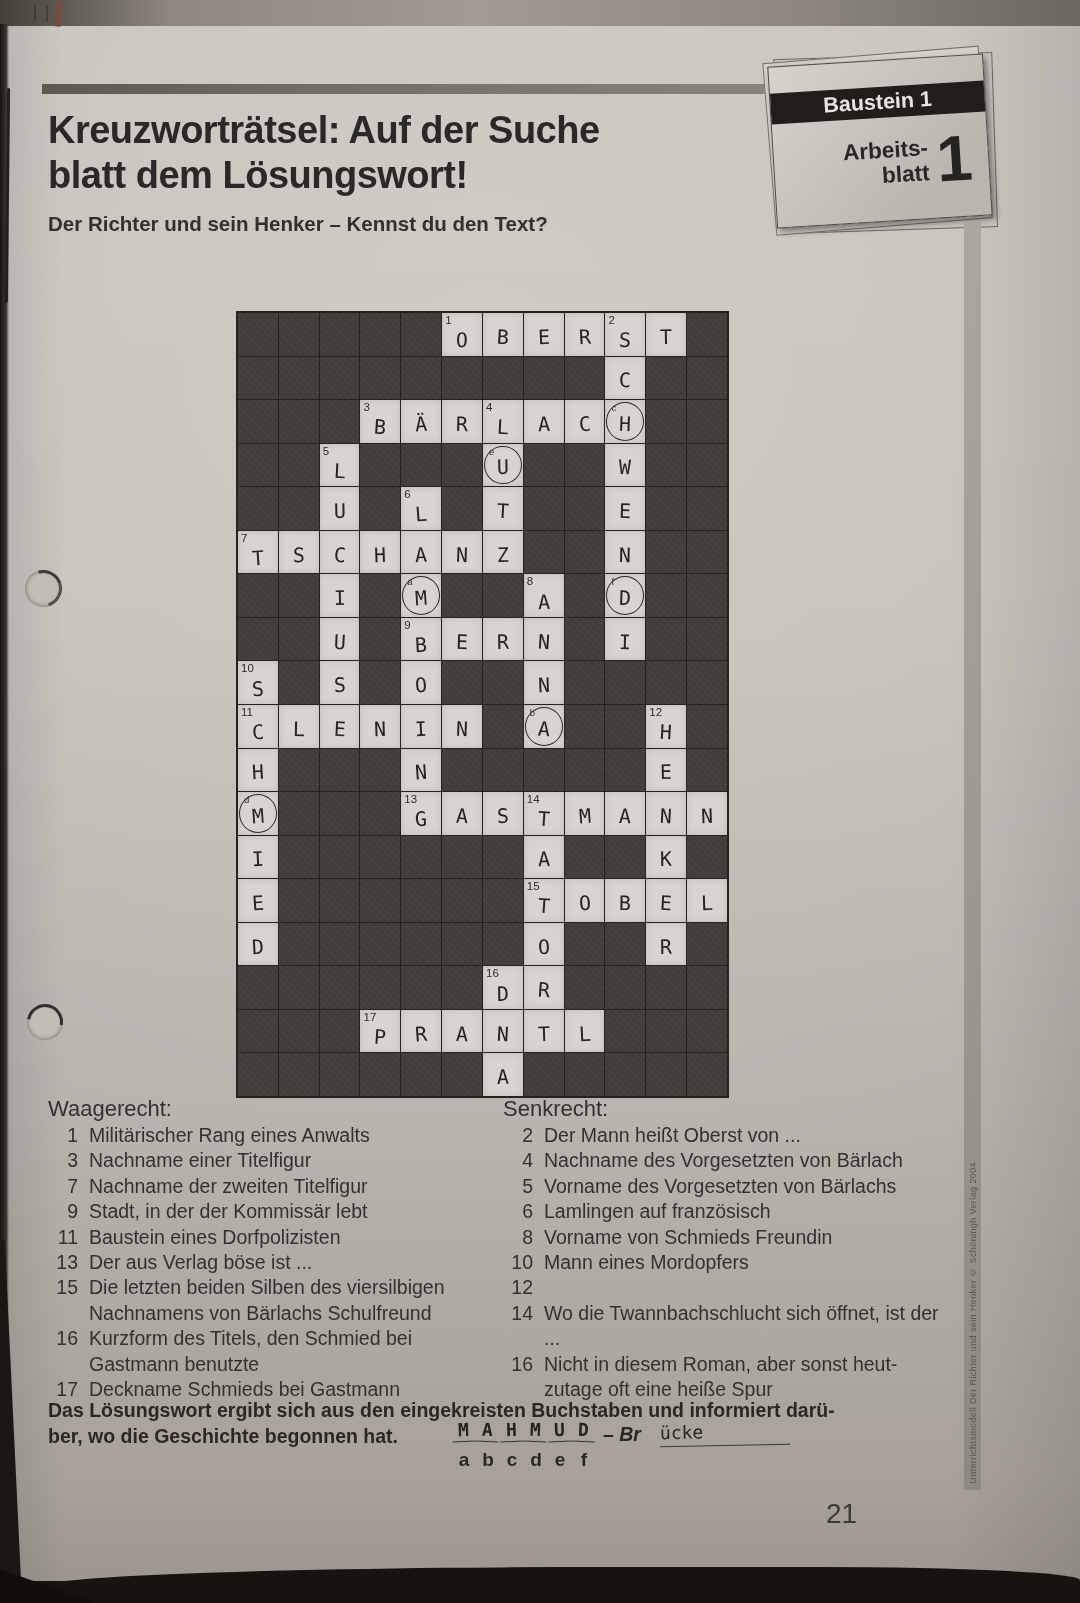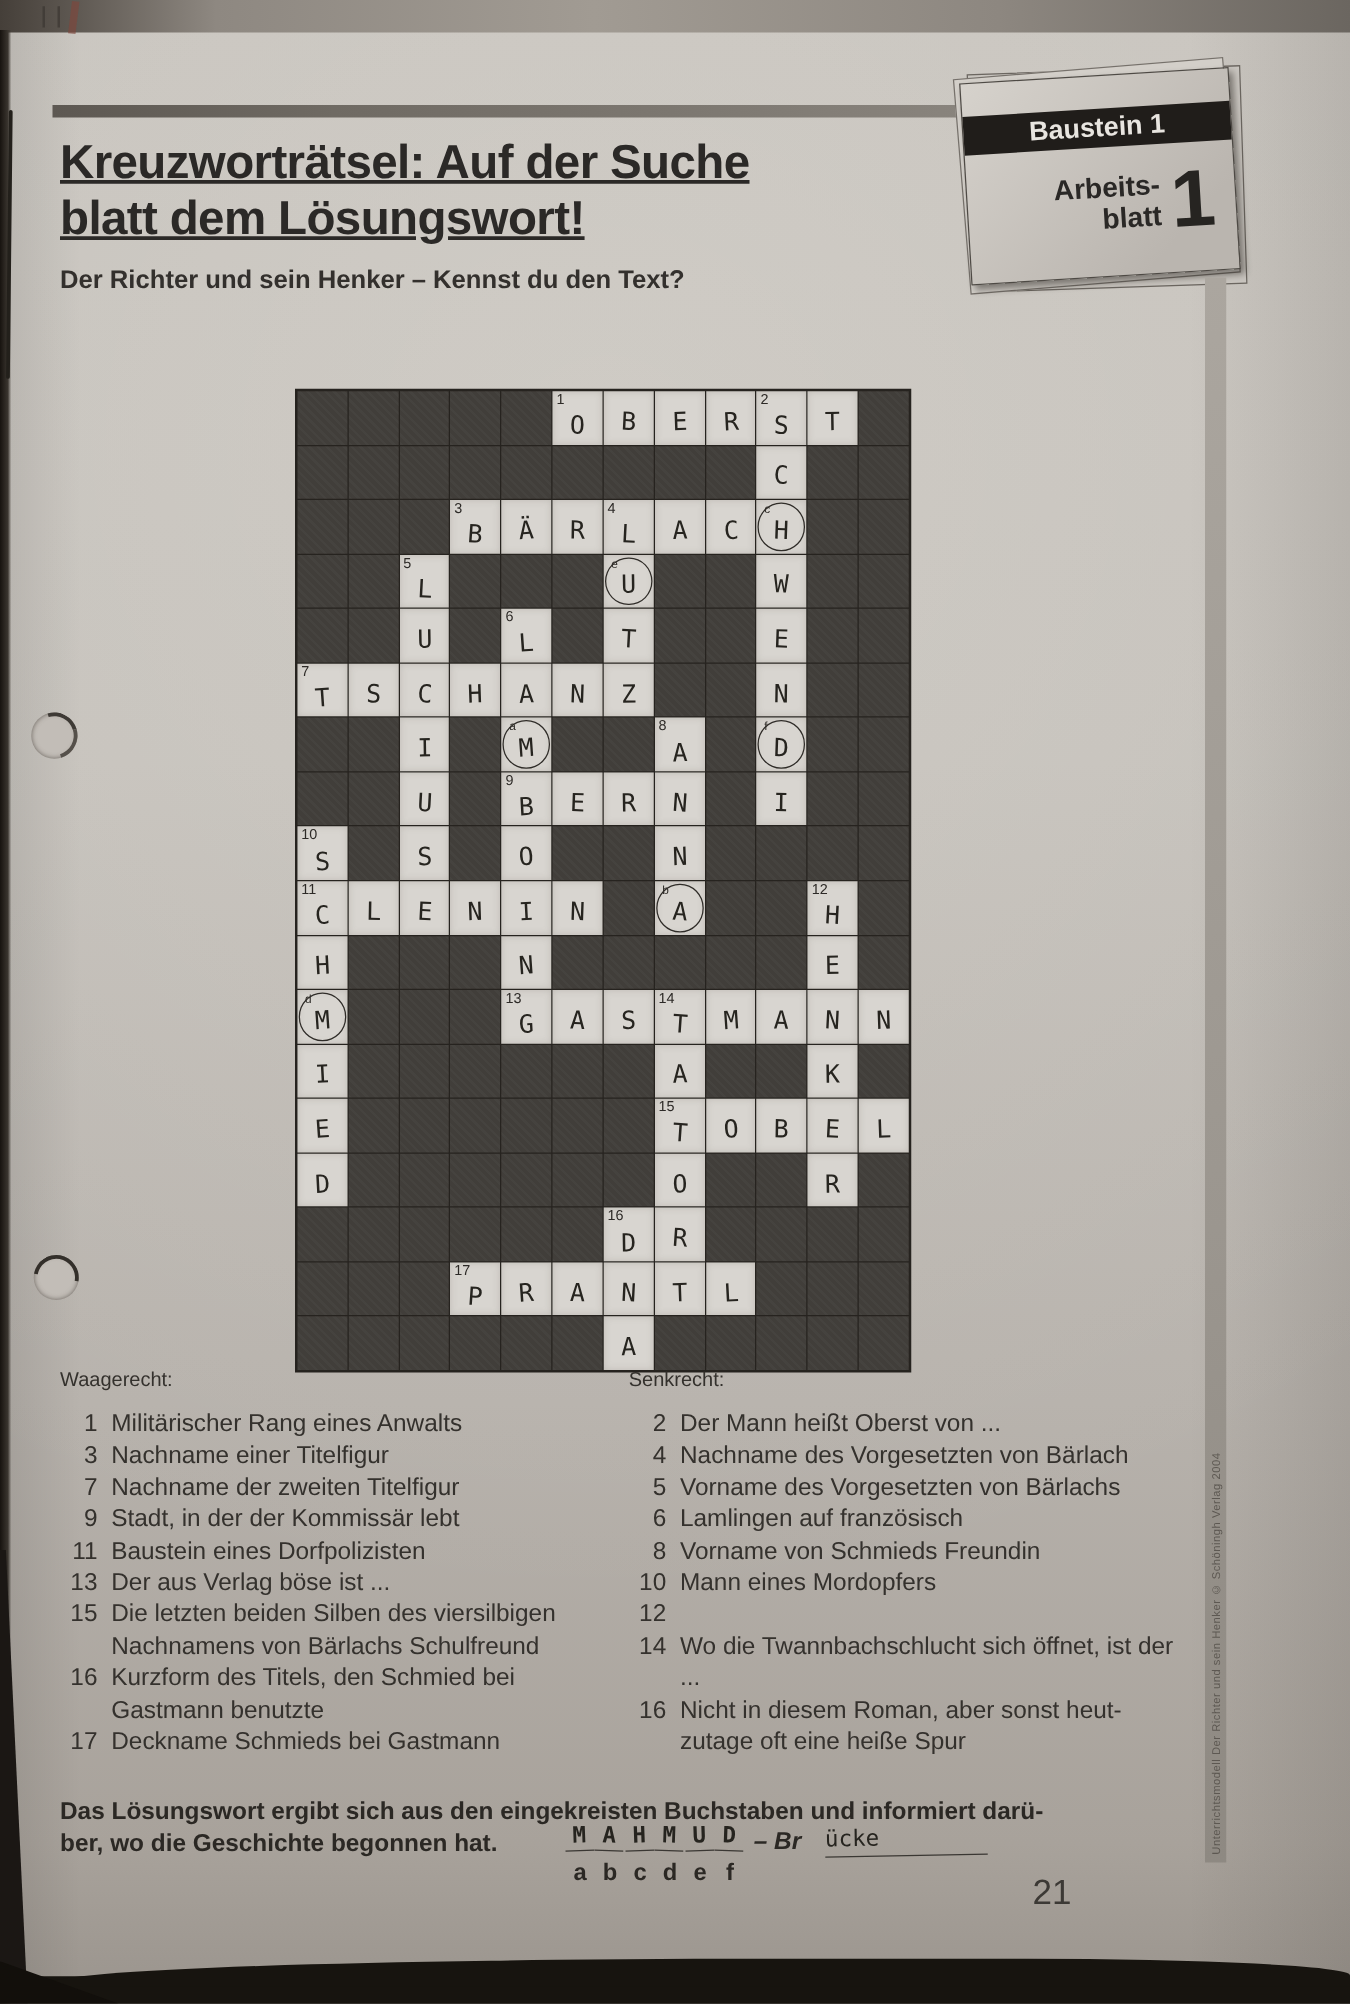--- a/index.html
+++ b/index.html
@@ -33,21 +33,21 @@
   .hole i{position:absolute;inset:0;border-radius:50%;border:3px solid transparent;
     border-top-color:#3e3a35;border-right-color:#55504a;}
   .hole-1{left:25px;top:570px;width:37px;height:37px;box-shadow:inset 0 0 4px rgba(80,74,68,.8);}
   .hole-1 i{transform:rotate(28deg);}
   .hole-2{left:27px;top:1004px;width:36px;height:36px;box-shadow:inset 0 0 4px rgba(80,74,68,.8);}
   .hole-2 i{transform:rotate(-35deg);border-top-color:#332f2a;border-right-color:#332f2a;}
   
   .rule{position:absolute;left:42px;top:84px;width:900px;height:10px;
     background:linear-gradient(90deg,#5d5852,#6f6a63 25%,#7c7770 55%,#8b867f 85%,#969089);}
   .title{position:absolute;left:48px;top:108px;font-size:38px;font-weight:bold;
-    line-height:45px;color:#2b2927;letter-spacing:-.5px;text-decoration:underline;}
+    line-height:45px;color:#2b2927;letter-spacing:-.5px;}
   .subtitle{position:absolute;left:48px;top:212px;font-size:20.5px;font-weight:bold;color:#33302d;}
   
   .badge{position:absolute;left:772px;top:60px;width:216px;height:162px;transform:rotate(-3.5deg);}
   .badge::before{content:"";position:absolute;inset:-4px -7px -9px 4px;background:#c9c5bf;
     border:1px solid #6b6660;transform:rotate(1.6deg);}
   .badge::after{content:"";position:absolute;inset:-6px 2px -5px -3px;background:#d3cfc9;
     border:1px solid #76716b;transform:rotate(-1.2deg);}
   .badge-card{position:absolute;inset:0;background:linear-gradient(135deg,#d6d2cc,#bab5af 80%);
     border:1px solid #4e4a45;box-shadow:3px 4px 6px rgba(20,16,12,.45);z-index:1;}
   .badge-bar{position:absolute;left:0;right:0;top:26px;height:31px;background:#201d1a;
@@ -75,28 +75,28 @@
   .cell .letter{position:absolute;left:50%;top:56%;font-size:20px;
     transform:translate(-50%,-50%) rotate(var(--rot,-2deg));}
   .cell.has-num .letter{top:64%;}
   .cell .circle{position:absolute;left:1px;top:2px;right:1px;bottom:2px;
     border:1.7px solid #2f2c28;border-radius:50%;}
   .cell .clabel{position:absolute;top:-1px;left:4px;font-size:9.5px;color:#2f2c28;}
   
   .clues{position:absolute;top:1096px;font-size:19.5px;color:#34312d;}
   .clues.across{left:48px;width:452px;}
   .clues.down{left:503px;width:448px;}
-  .clue-head{font-size:16px;margin-bottom:13px;}
+  .clue-head{font-size:22px;margin-bottom:1px;}
   ul.clue-list{list-style:none;margin:0;padding:0;}
   li.clue{display:flex;line-height:25.4px;}
   .cnum{width:30px;text-align:right;padding-right:11px;flex:0 0 30px;}
   .clues.across .ctext{width:408px;}
   .clues.down .ctext{width:402px;}
   
-  .solution{position:absolute;left:48px;top:1436px;width:905px;font-weight:bold;
+  .solution{position:absolute;left:48px;top:1397px;width:905px;font-weight:bold;
     font-size:19.5px;color:#2b2824;line-height:26px;}
   .sol-line2{position:relative;height:30px;}
   .hw-answer{position:absolute;left:404px;top:-6px;display:flex;}
   .hw-answer .hw-cell{width:23px;text-align:center;border-bottom:1.6px solid #3a3733;
     margin-right:1px;font-size:18px;height:24px;}
   .hw-answer .hw-cell:nth-child(even){transform:rotate(2deg);}
   .hw-answer .hw-cell:nth-child(odd){transform:rotate(-2deg);}
   .sol-dash{position:absolute;left:555px;top:-2px;font-style:italic;}
   .hw-suffix{position:absolute;left:612px;top:-4px;width:130px;font-size:18px;
     border-bottom:1.6px solid #3a3733;font-weight:normal;transform:rotate(-1deg);}

